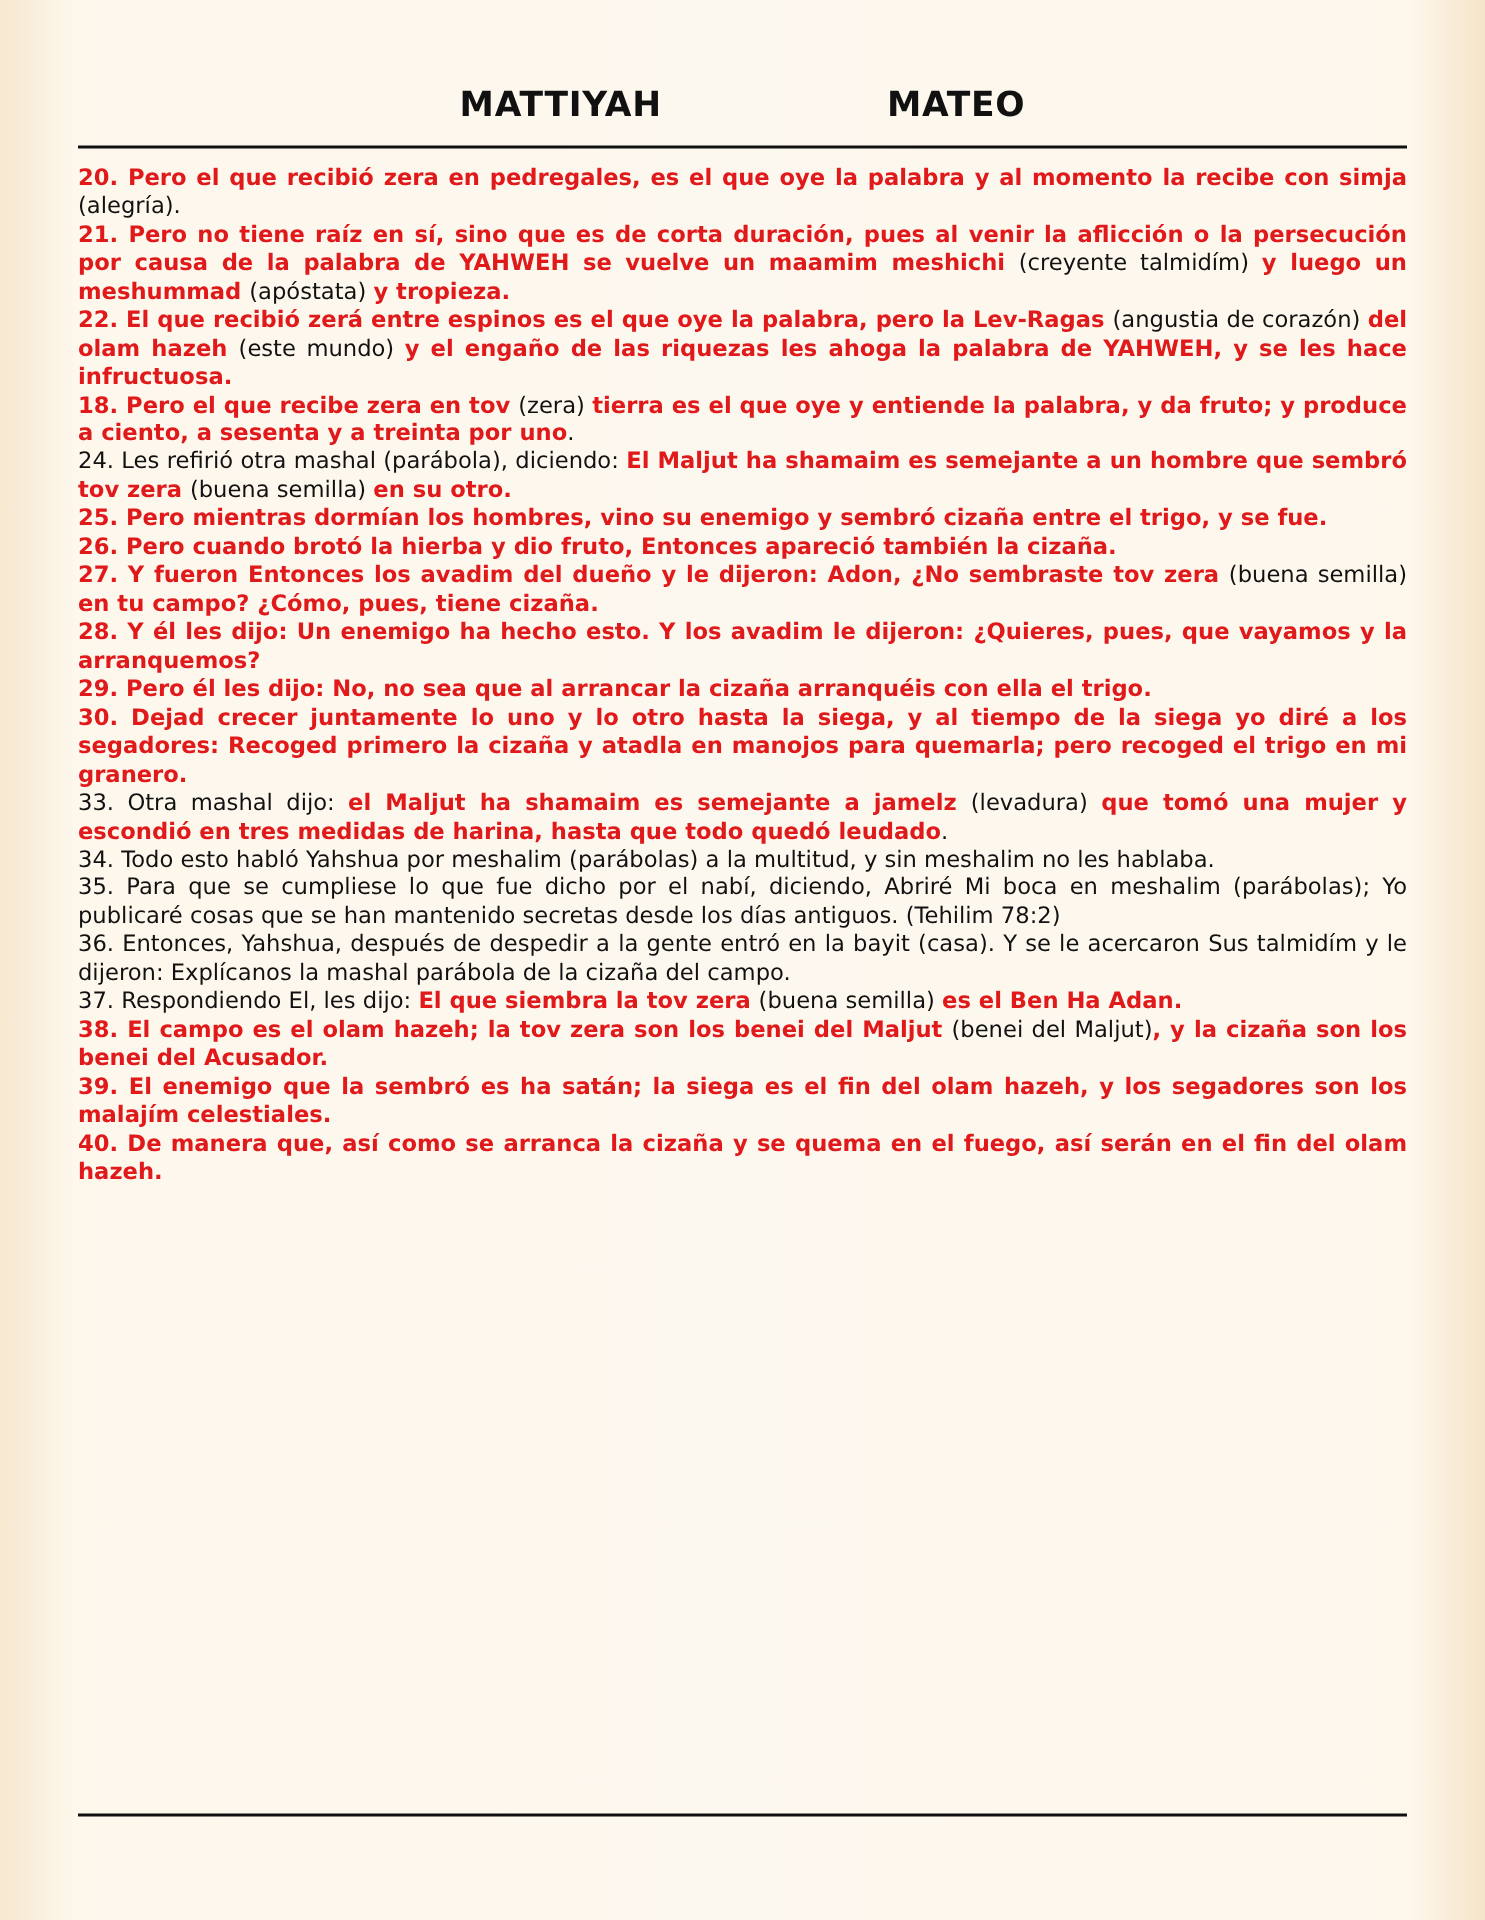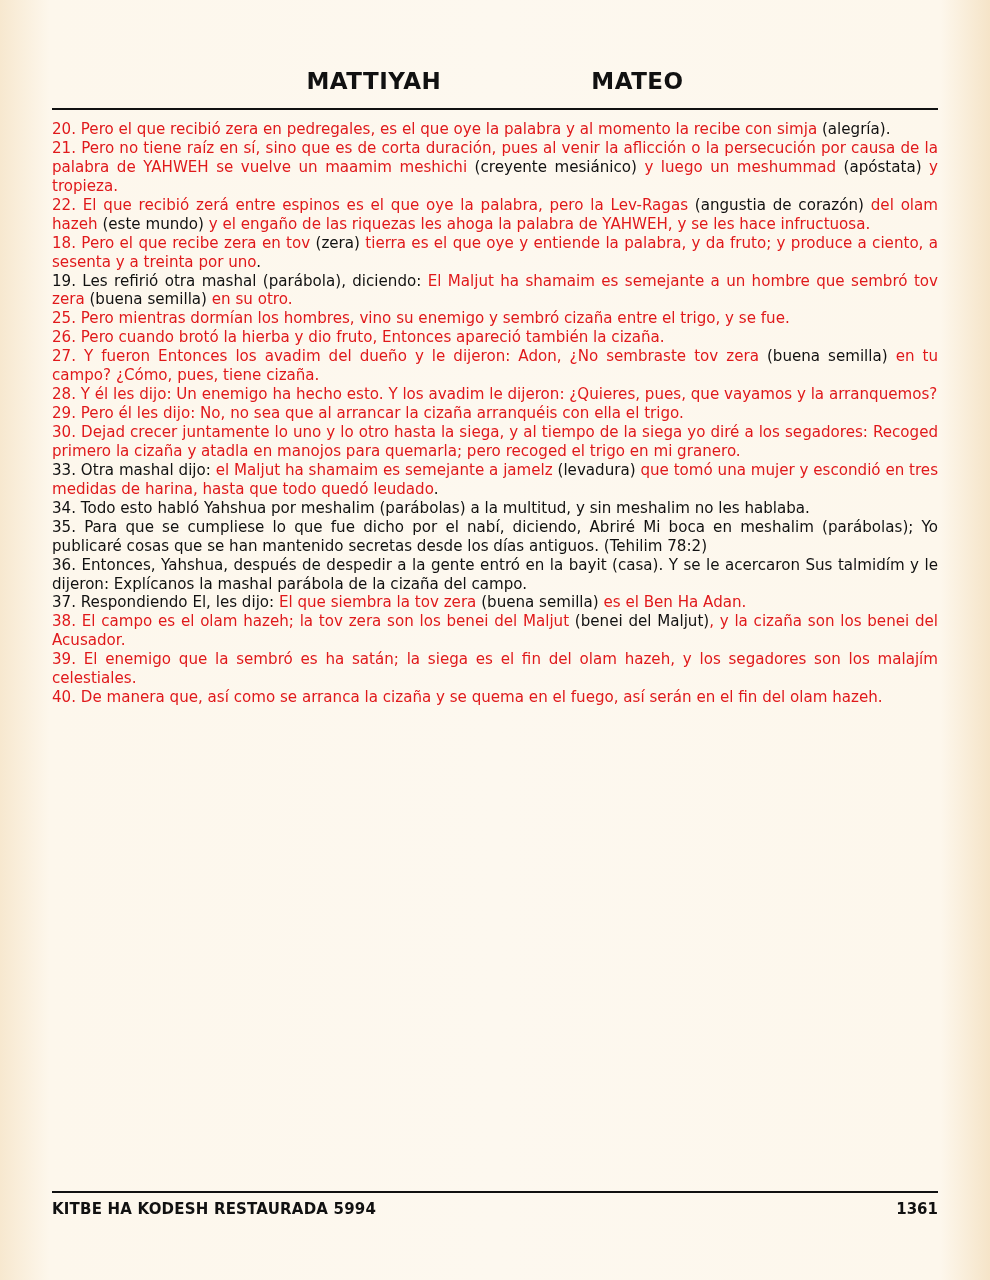--- a/index.html
+++ b/index.html
@@ -12,21 +12,21 @@
     background: #fdf5e6;
     font-family: "DejaVu Sans", sans-serif;
     color: #000;
     overflow: hidden;
   }
   .page {
     position: relative;
     width: 990px;
     height: 1280px;
     box-sizing: border-box;
-    padding: 16px 52px;
+    padding: 5px 52px;
     background: linear-gradient(to right, #f7e8cf 0%, #fdf7ec 5%, #fdf8ef 50%, #fdf7ec 95%, #f5e4c8 100%);
   }
   .header {
     display: flex;
     justify-content: center;
     align-items: baseline;
     padding-top: 52px;
     gap: 150px;
   }
   .header .title {
@@ -44,21 +44,21 @@
     font-size: 15.1px;
     line-height: 1.255;
     text-align: justify;
     color: #111;
   }
   .body-text p {
     margin: 0;
   }
   .r {
     color: #e0191b;
-    font-weight: normal;
+    font-weight: bold;
   }
   .k {
     color: #111;
     font-weight: normal;
   }
   .kb {
     color: #111;
     font-weight: normal;
   }
   .footer {
@@ -89,41 +89,37 @@
 
   <div class="header">
     <div class="title">MATTIYAH</div>
     <div class="title">MATEO</div>
   </div>
 
   <hr class="rule">
 
   <div class="body-text" id="verses">
       <p><span class="r">20. Pero el que recibió zera en pedregales, es el que oye la palabra y al momento la recibe con simja </span><span class="kb">(alegría).</span></p>
-      <p><span class="r">21. Pero no tiene raíz en sí, sino que es de corta duración, pues al venir la aflicción o la persecución por causa de la palabra de   YAHWEH se vuelve un maamim meshichi </span><span class="kb">(creyente mesiánico) </span><span class="r">y luego un meshummad </span><span class="kb">(apóstata) </span><span class="r">y tropieza.</span></p>
+      <p><span class="r">21. Pero no tiene raíz en sí, sino que es de corta duración, pues al venir la aflicción o la persecución por causa de la palabra de   YAHWEH se vuelve un maamim meshichi </span><span class="kb">(creyente talmidím) </span><span class="r">y luego un meshummad </span><span class="kb">(apóstata) </span><span class="r">y tropieza.</span></p>
       <p><span class="r">22. El que recibió zerá entre espinos es el que oye la palabra, pero la Lev-Ragas </span><span class="kb">(angustia de corazón) </span><span class="r">del olam hazeh </span><span class="kb">(este mundo) </span><span class="r">y el engaño de las riquezas les ahoga la palabra de  YAHWEH, y se les hace infructuosa.</span></p>
       <p><span class="r">18. Pero el que recibe zera en tov </span><span class="kb">(zera) </span><span class="r">tierra es el que oye y entiende la palabra, y da fruto; y produce a ciento, a sesenta y a treinta por uno</span><span class="k">.</span></p>
-      <p><span class="k">19. Les refirió otra mashal (parábola), diciendo: </span><span class="r">El Maljut ha shamaim es semejante a un hombre que sembró tov zera </span><span class="kb">(buena semilla) </span><span class="r">en su otro.</span></p>
+      <p><span class="k">24. Les refirió otra mashal (parábola), diciendo: </span><span class="r">El Maljut ha shamaim es semejante a un hombre que sembró tov zera </span><span class="kb">(buena semilla) </span><span class="r">en su otro.</span></p>
       <p><span class="r">25. Pero mientras dormían los hombres, vino su enemigo y sembró cizaña entre el trigo, y se fue.</span></p>
       <p><span class="r">26. Pero cuando brotó la hierba y dio fruto, Entonces apareció también la cizaña.</span></p>
       <p><span class="r">27. Y fueron Entonces los avadim del dueño y le dijeron: Adon, ¿No sembraste tov zera </span><span class="kb">(buena semilla) </span><span class="r">en tu campo? ¿Cómo, pues, tiene cizaña.</span></p>
       <p><span class="r">28. Y él les dijo: Un enemigo ha hecho esto. Y los avadim le dijeron: ¿Quieres, pues, que vayamos y la arranquemos?</span></p>
       <p><span class="r">29.  Pero él les dijo: No, no sea que al arrancar la cizaña arranquéis con ella el trigo.</span></p>
       <p><span class="r">30.  Dejad crecer juntamente lo uno y lo otro hasta la siega, y al tiempo de la siega yo diré a los segadores: Recoged primero la cizaña y atadla en manojos para quemarla; pero recoged el trigo en mi granero.</span></p>
       <p><span class="k">33. Otra mashal dijo: </span><span class="r">el Maljut ha shamaim es semejante a jamelz </span><span class="kb">(levadura) </span><span class="r">que tomó una mujer y escondió en tres medidas de harina, hasta que todo quedó leudado</span><span class="k">.</span></p>
       <p><span class="k">34. Todo esto habló Yahshua por meshalim (</span><span class="kb">parábolas</span><span class="k">) a la multitud, y sin meshalim no les hablaba.</span></p>
       <p><span class="k">35. Para que se cumpliese lo que fue dicho por el nabí, diciendo, Abriré Mi boca en meshalim (</span><span class="kb">parábolas</span><span class="k">); Yo publicaré cosas que se han mantenido secretas desde los días antiguos. (</span><span class="kb">Tehilim 78:2</span><span class="k">)</span></p>
       <p><span class="k">36. Entonces, Yahshua, después de despedir a la gente entró en la bayit (</span><span class="kb">casa</span><span class="k">). Y se le acercaron Sus talmidím y le dijeron: Explícanos la mashal </span><span class="kb">parábola </span><span class="k">de la cizaña del campo.</span></p>
       <p><span class="k">37. Respondiendo El, les dijo: </span><span class="r">El que siembra la tov zera </span><span class="kb">(buena semilla) </span><span class="r">es el Ben Ha Adan.</span></p>
       <p><span class="r">38. El campo es el olam hazeh; la tov zera son los benei del Maljut </span><span class="kb">(benei del Maljut)</span><span class="r">, y la cizaña son los benei del Acusador.</span></p>
       <p><span class="r">39.  El enemigo que la sembró es ha satán; la siega es el fin del olam hazeh, y los segadores son los malajím celestiales.</span></p>
       <p><span class="r">40.  De manera que, así como se arranca la cizaña y se quema en el fuego, así serán en el fin del olam hazeh.</span></p>
     </div>
 
   <div class="footer">
     <hr class="rule-bottom">
-    <div class="footer-row">
-      <div class="footer-left">KITBE HA KODESH RESTAURADA  5994</div>
-      <div class="footer-right">1361</div>
-    </div>
   </div>
 
 </div>
 
 </body></html>

